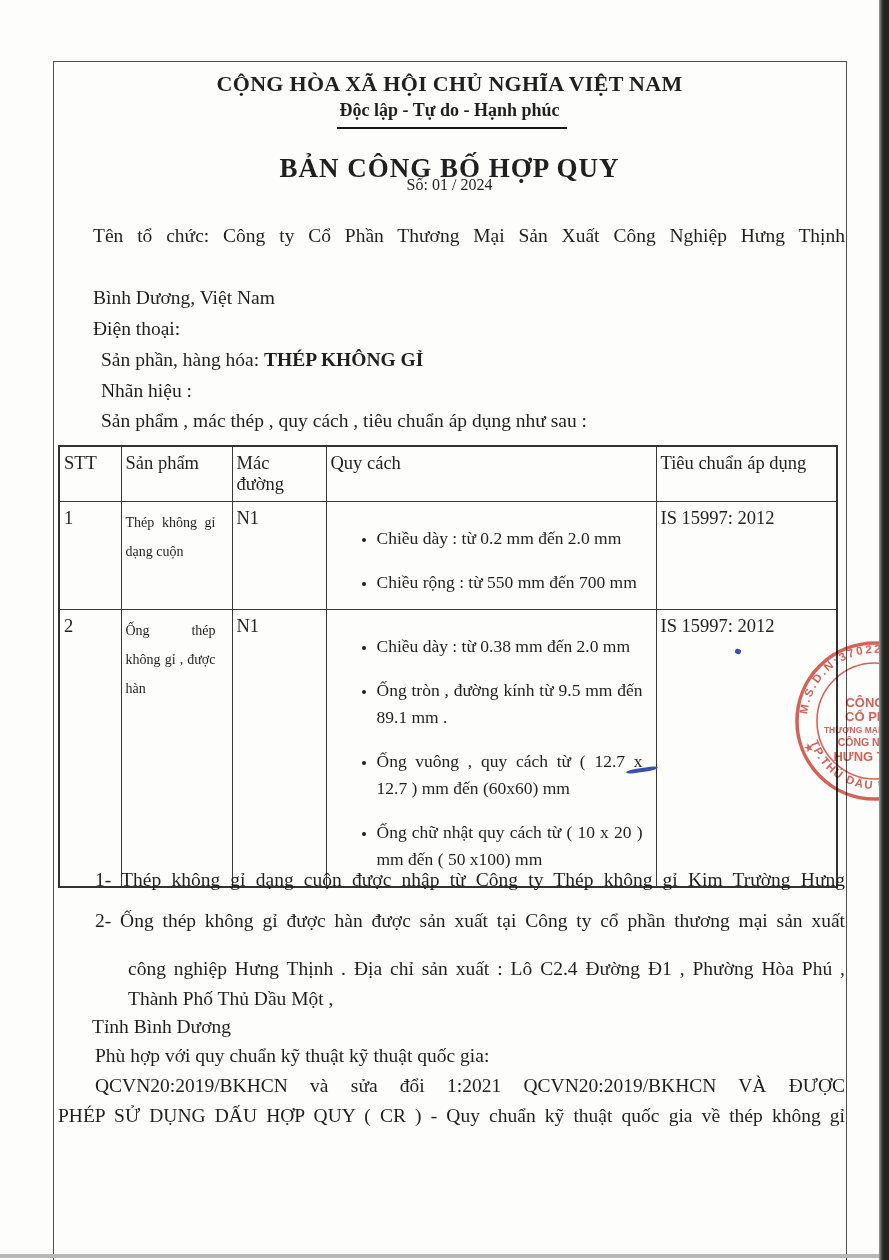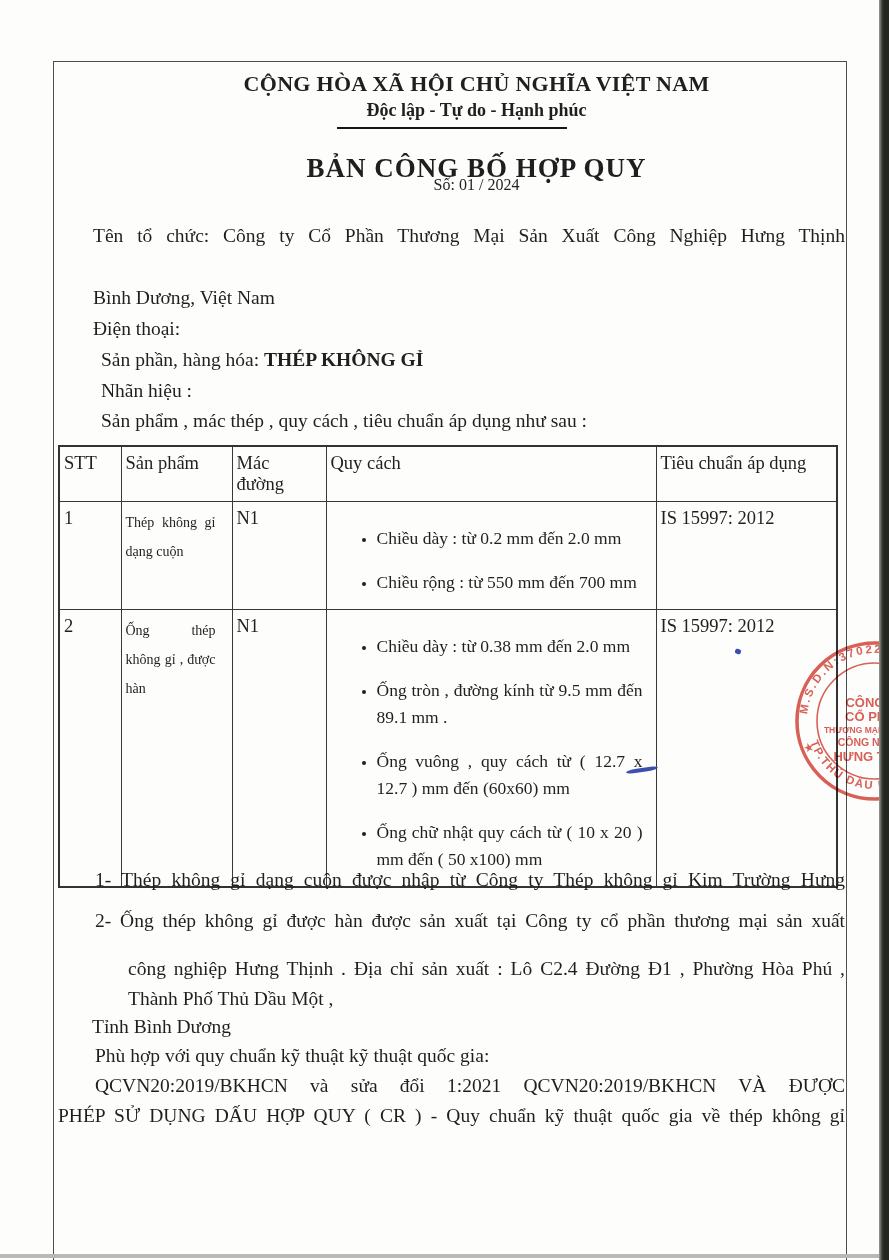--- a/index.html
+++ b/index.html
@@ -9,21 +9,21 @@
     font-family:"Liberation Serif","DejaVu Serif",serif;
   }
   .abs{position:absolute;}
   .nowrap{white-space:nowrap;}
   
   #page-border{
     left:53px;top:61px;width:792px;height:1220px;
     border:1.6px solid #4e4e4e;border-bottom:none;
   }
   
-  .centerline{left:53px;width:793px;text-align:center;padding-left:27px;}
+  .centerline{left:53px;width:793px;text-align:center;}
   #national-title{top:71px;font-size:22px;font-weight:bold;letter-spacing:.3px;}
   #motto{top:100px;font-size:18px;font-weight:bold;}
   #motto-underline{left:337px;top:127px;width:230px;height:2px;background:#161616;}
   #doc-title{top:153px;font-size:27px;font-weight:bold;letter-spacing:1px;}
   #doc-number{top:176px;font-size:16px;}
   
   .infoline{font-size:19.5px;line-height:26px;}
   .fill{display:block;text-align:justify;text-align-last:justify;}
   #info-org{left:93px;top:223px;width:752px;}
   #info-addr1{left:93px;top:254px;width:752px;}

